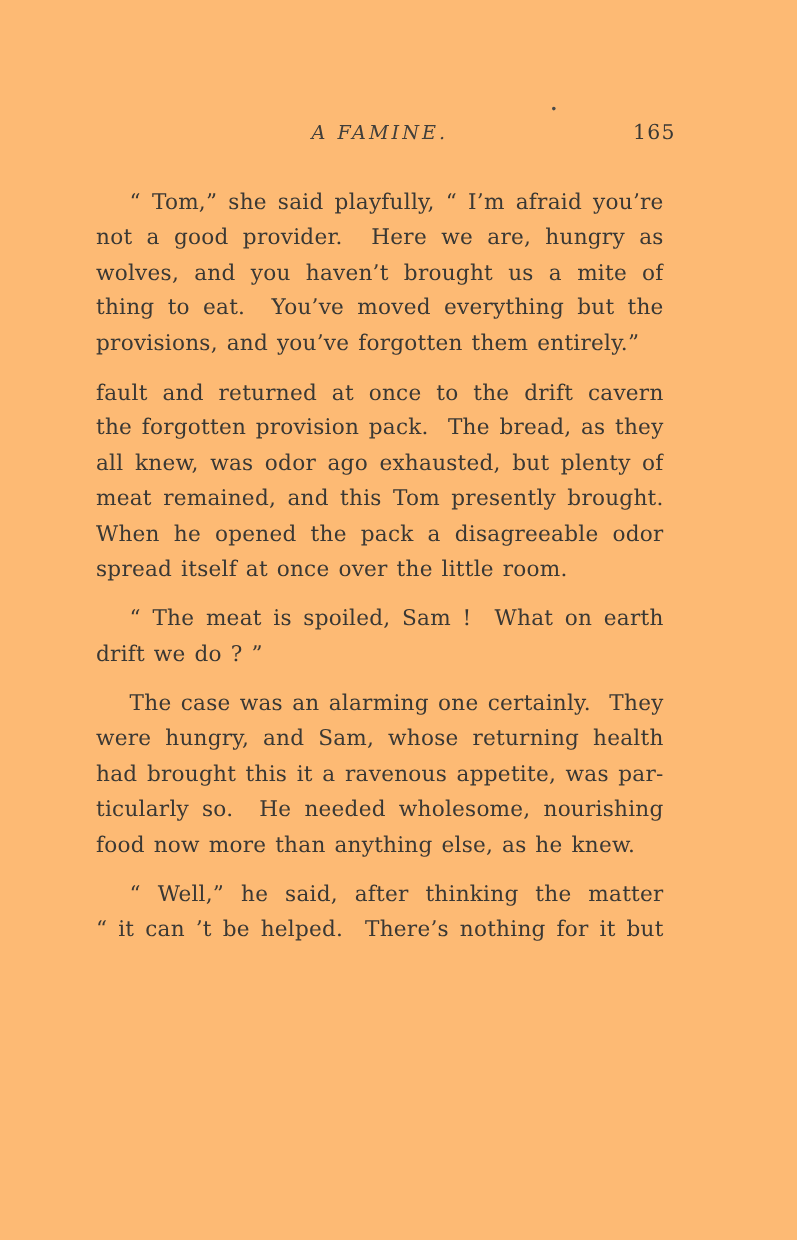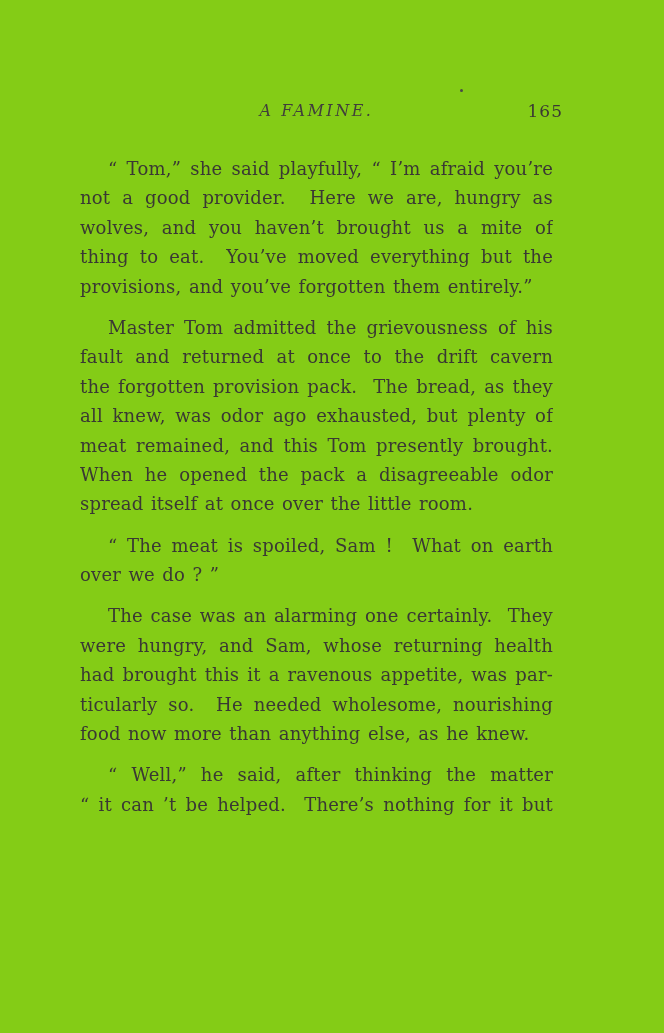--- a/index.html
+++ b/index.html
@@ -4,21 +4,21 @@
 <style>
   html, body {
     margin: 0;
     padding: 0;
     background: #ffffff;
   }
   .page {
     position: relative;
     width: 664px;
     height: 1033px;
-    background: #84cc16;
+    background: #fdba74;
     font-family: "DejaVu Serif", serif;
     color: #3a3834;
     overflow: hidden;
   }
   .stray-dot {
     position: absolute;
     left: 460px;
     top: 89px;
     width: 3px;
     height: 3px;
@@ -90,31 +90,30 @@
 
   <div class="page-body">
       <div class="paragraph">
         <div class="line first">“ Tom,” she said playfully, “ I’m afraid you’re</div>
         <div class="line">not a good provider.&nbsp; Here we are, hungry as</div>
         <div class="line">wolves, and you haven’t brought us a mite of any-</div>
         <div class="line">thing to eat.&nbsp; You’ve moved everything but the</div>
         <div class="line last">provisions, and you’ve forgotten them entirely.”</div>
       </div>
       <div class="paragraph">
-        <div class="line first">Master Tom admitted the grievousness of his</div>
         <div class="line">fault and returned at once to the drift cavern after</div>
         <div class="line">the forgotten provision pack.&nbsp; The bread, as they</div>
         <div class="line">all knew, was odor ago exhausted, but plenty of</div>
         <div class="line">meat remained, and this Tom presently brought.</div>
         <div class="line">When he opened the pack a disagreeable odor</div>
         <div class="line last">spread itself at once over the little room.</div>
       </div>
       <div class="paragraph">
         <div class="line first">“ The meat is spoiled, Sam !&nbsp; What on earth</div>
-        <div class="line last">over we do ? ”</div>
+        <div class="line last">drift we do ? ”</div>
       </div>
       <div class="paragraph">
         <div class="line first">The case was an alarming one certainly.&nbsp; They</div>
         <div class="line">were hungry, and Sam, whose returning health</div>
         <div class="line">had brought this it a ravenous appetite, was par-</div>
         <div class="line">ticularly so.&nbsp; He needed wholesome, nourishing</div>
         <div class="line last">food now more than anything else, as he knew.</div>
       </div>
       <div class="paragraph">
         <div class="line first">“ Well,” he said, after thinking the matter over,</div>

